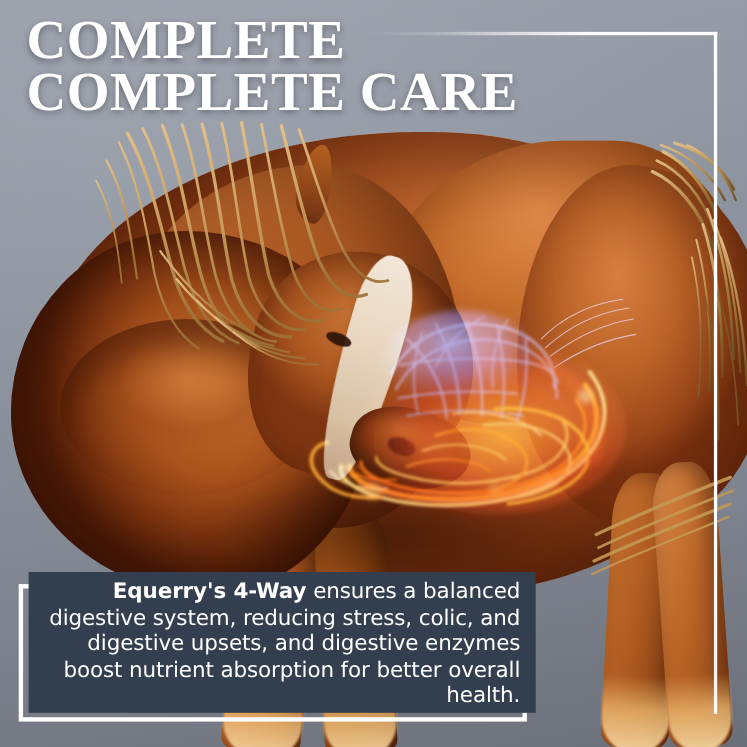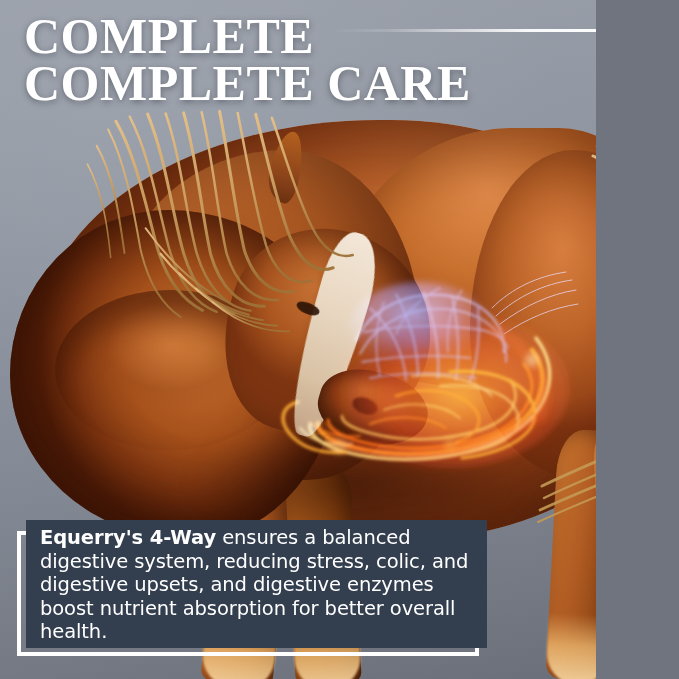--- a/index.html
+++ b/index.html
@@ -2,21 +2,21 @@
 <html><head>
 <meta charset="utf-8">
 <style>
   html, body {
     margin: 0;
     padding: 0;
     background: #6f747e;
   }
   #ad {
     position: relative;
-    width: 596px;
+    width: 679px;
     height: 679px;
     overflow: hidden;
     font-family: "Liberation Sans", sans-serif;
     background: linear-gradient(175deg, #9298a3 0%, #8d939e 28%, #868c97 55%, #787e89 80%, #6e737e 100%);
   }
 
   
   .photo {
     position: absolute;
     inset: 0;
@@ -279,21 +279,21 @@
     padding: 10px 14px 8px 14px;
     display: flex;
     align-items: center;
     justify-content: center;
   }
   .callout-text {
     color: #ffffff;
     font-family: "DejaVu Sans", "Liberation Sans", sans-serif;
     font-size: 19.5px;
     line-height: 23.5px;
-    text-align: left;
+    text-align: right;
     letter-spacing: -0.1px;
   }
   .callout-text b { font-weight: bold; }
 </style>
 </head>
 <body>
 
 <div id="ad">
 
   <div class="photo">

